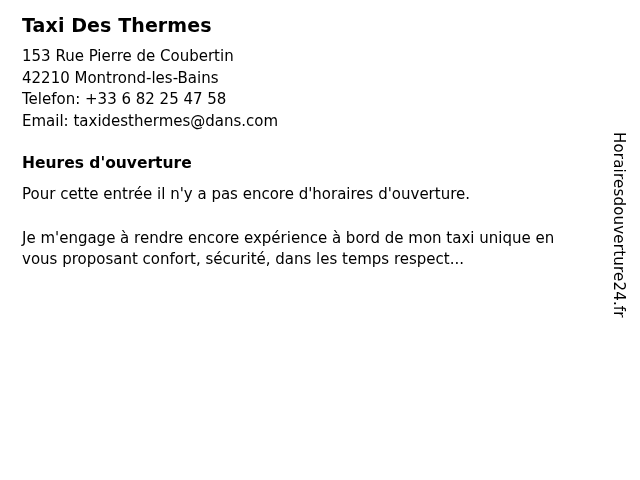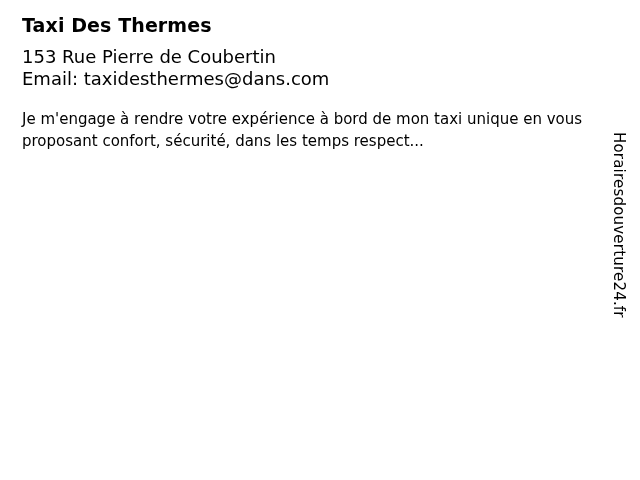--- a/index.html
+++ b/index.html
@@ -29,21 +29,21 @@
     width: 572px;
   }
   .biz-title {
     font-size: 19px;
     font-weight: bold;
     line-height: 26px;
     margin: 0 0 8px 0;
     letter-spacing: 0.1px;
   }
   .address-block {
-    font-size: 18px;
+    font-size: 15px;
     line-height: 21.5px;
     margin-bottom: 20px;
   }
   .address-line {
     display: block;
     white-space: nowrap;
   }
   .section-heading {
     font-size: 15.5px;
     font-weight: bold;
@@ -78,25 +78,31 @@
 <body>
 
 <div class="page">
 
   <div class="content">
 
     <h1 class="biz-title">Taxi Des Thermes</h1>
 
     <div class="address-block">
       <span class="address-line">153 Rue Pierre de Coubertin</span>
+      <span class="address-line">42210 Montrond-les-Bains</span>
+      <span class="address-line">Telefon: +33 6 82 25 47 58</span>
       <span class="address-line">Email: taxidesthermes@dans.com</span>
     </div>
 
+    <div class="hours-section">
+      <h2 class="section-heading">Heures d'ouverture</h2>
+      <p class="section-body">Pour cette entrée il n'y a pas encore d'horaires d'ouverture.</p>
+    </div>
 
     <div class="extra-section">
-      <p class="section-body last">Je m'engage à rendre votre expérience à bord de mon taxi unique en vous proposant confort, sécurité, dans les temps respect...</p>
+      <p class="section-body last">Je m'engage à rendre encore expérience à bord de mon taxi unique en vous proposant confort, sécurité, dans les temps respect...</p>
     </div>
 
   </div>
 
   <div class="vertical-brand">Horairesdouverture24.fr</div>
 
 </div>
 
 </body></html>

